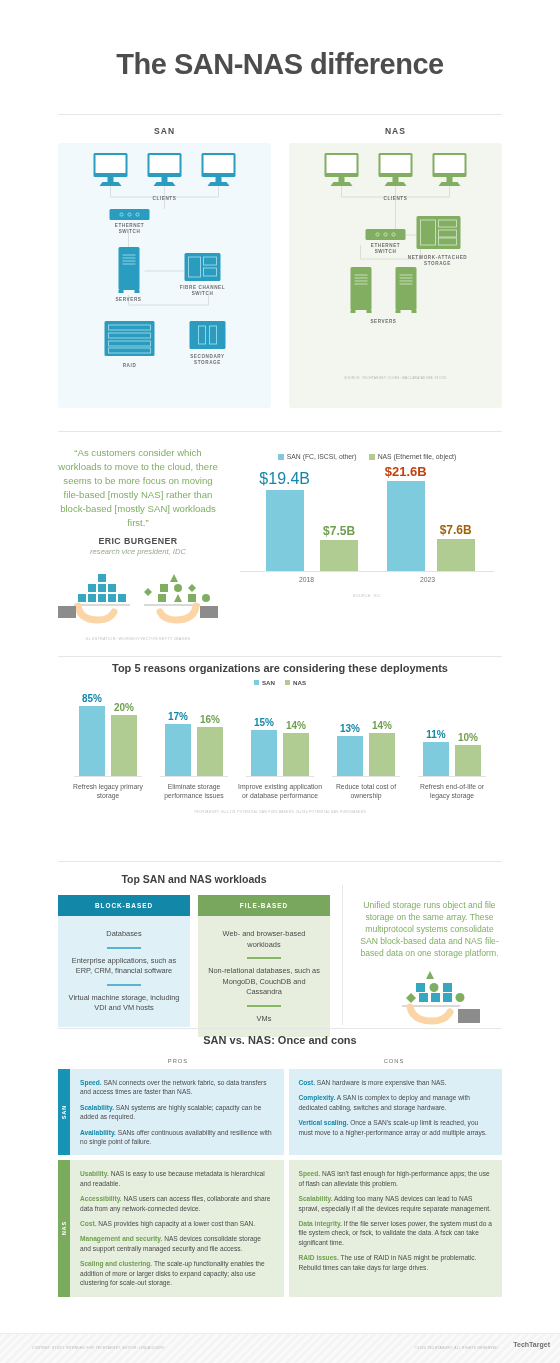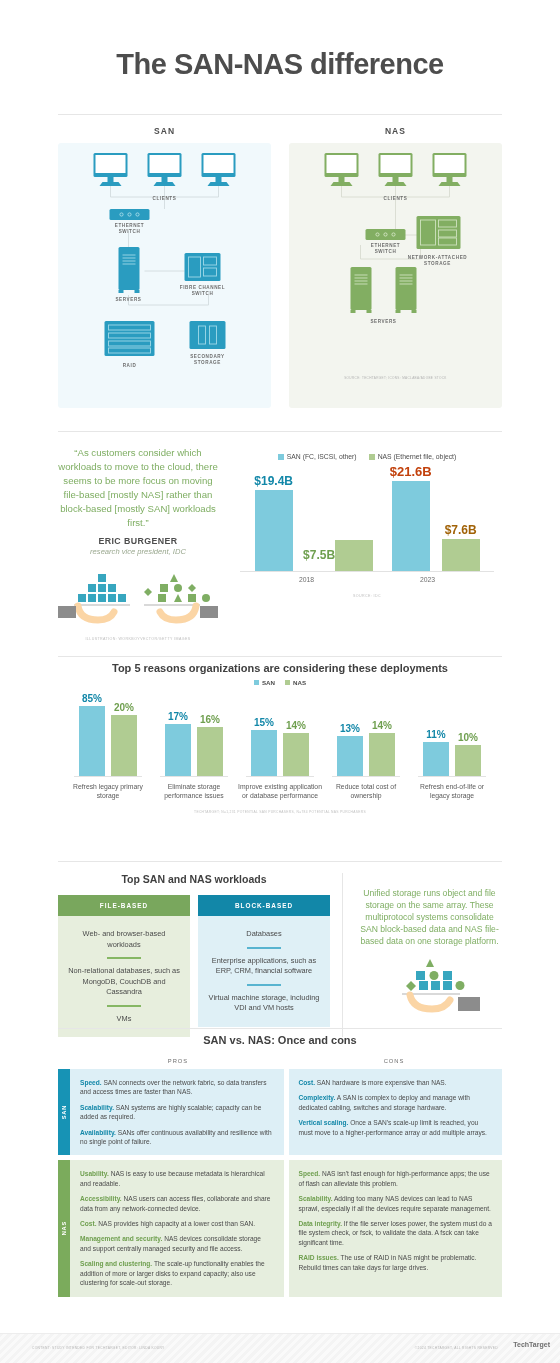--- a/index.html
+++ b/index.html
@@ -69,21 +69,21 @@
   .rgroup { width:84px; }
   .rbars { display:flex; align-items:flex-end; justify-content:center; gap:6px; height:76px; }
   .rbarwrap { display:flex; flex-direction:column; align-items:center; }
   .rval { font-size:10px; font-weight:bold; margin-bottom:2px; }
   .rbar { width:26px; }
   .rbaseline { height:1px; background:#e2e2e2; margin:0 8px; }
   .rlabel { text-align:center; font-size:6.8px; line-height:9px; color:#5a5a5a; margin-top:5px; }
   .rsrc { text-align:center; font-size:3.3px; letter-spacing:0.3px; color:#c2c2c2; margin-top:10px; }
 
   
-  .band4 { display:flex; padding:18px 28px 0 28px; gap:12px; }
+  .band4 { display:flex; padding:18px 28px 0 28px; gap:12px;align-items:center; }
   .wlleft { width:272px; flex:none; }
   .wltitle { text-align:center; font-size:10.5px; font-weight:bold; color:#3f3f3f; margin-bottom:10px; }
   .wlcols { display:flex; gap:8px; }
   .wlcol { flex:1; }
   .wlhead { text-align:center; font-size:6.4px; font-weight:bold; letter-spacing:1px; color:#fff; padding:7px 0; }
   .wlhead.block { background:#1287a8; }
   .wlhead.file  { background:#79a75d; }
   .wlbody { padding:10px 8px; font-size:7.4px; line-height:10.5px; text-align:center; color:#4a4a4a; }
   .wlbody.block { background:#dff0f6; }
   .wlbody.file  { background:#e7eedd; }
@@ -367,24 +367,24 @@
           <div>
               <span class="sw" style="background:#b0cc92"></span>
               <span>NAS (Ethernet file, object)</span>
             </div>
         </div>
         <div style="position:relative;height:118px;margin-top:10px;">
           <div style="position:absolute;left:8px;right:8px;bottom:16px;height:1px;background:#e2e2e2;"></div>
           <div style="display:flex;justify-content:space-around;align-items:flex-end;height:102px;padding:0 14px;">
             <div style="display:flex;gap:10px;align-items:flex-end;">
               <div style="display:flex;flex-direction:column;align-items:center;">
-                <div style="font-size:12px;font-weight:bold;color:#1287a8;margin-bottom:2px;">$19.4B</div>
+                <div style="font-size:16px;font-weight:normal;color:#1287a8;margin-bottom:2px;">$19.4B</div>
                 <div style="width:38px;height:82px;background:#7ecbdd;"></div>
               </div>
-              <div style="display:flex;flex-direction:row;align-items:center;">
+              <div style="display:flex;flex-direction:column;align-items:center;">
                 <div style="font-size:12px;font-weight:bold;color:#6f9f4f;margin-bottom:2px;">$7.5B</div>
                 <div style="width:38px;height:32px;background:#b0cc92;"></div>
               </div>
             </div>
             <div style="display:flex;gap:10px;align-items:flex-end;">
               <div style="display:flex;flex-direction:column;align-items:center;">
                 <div style="font-size:13px;font-weight:bold;color:#c2410c;margin-bottom:2px;">$21.6B</div>
                 <div style="width:38px;height:91px;background:#7ecbdd;"></div>
               </div>
               <div style="display:flex;flex-direction:column;align-items:center;">
@@ -501,38 +501,38 @@
 
   <div style="position:absolute;left:30px;top:845px;width:500px;">
     <div class="sep"></div>
   </div>
 
   <div style="position:absolute;left:30px;top:855px;width:500px;">
     <div class="band4">
       <div class="wlleft">
         <div class="wltitle">Top SAN and NAS workloads</div>
         <div class="wlcols">
+          <div class="wlcol">
+            <div class="wlhead block">BLOCK-BASED</div>
+            <div class="wlbody block">
+              <div class="wlitem">Databases</div>
+              <div class="wldiv block"></div>
+              <div class="wlitem">Enterprise applications, such as ERP, CRM, financial software</div>
+              <div class="wldiv block"></div>
+              <div class="wlitem">Virtual machine storage, including VDI and VM hosts</div>
+            </div>
+          </div>
           <div class="wlcol">
             <div class="wlhead file">FILE-BASED</div>
             <div class="wlbody file">
               <div class="wlitem">Web- and browser-based workloads</div>
               <div class="wldiv file"></div>
               <div class="wlitem">Non-relational databases, such as MongoDB, CouchDB and Cassandra</div>
               <div class="wldiv file"></div>
               <div class="wlitem">VMs</div>
-            </div>
-          </div>
-          <div class="wlcol">
-            <div class="wlhead block">BLOCK-BASED</div>
-            <div class="wlbody block">
-              <div class="wlitem">Databases</div>
-              <div class="wldiv block"></div>
-              <div class="wlitem">Enterprise applications, such as ERP, CRM, financial software</div>
-              <div class="wldiv block"></div>
-              <div class="wlitem">Virtual machine storage, including VDI and VM hosts</div>
             </div>
           </div>
         </div>
       </div>
 
       <div class="wlright">
         <div class="unified">Unified storage runs object and file storage on the same array. These multiprotocol systems consolidate SAN block-based data and NAS file-based data on one storage platform.</div>
         <div style="margin-top:8px;display:flex;justify-content:center;">
           <svg viewBox="0 0 120 58" width="120" height="58">
             <g>

